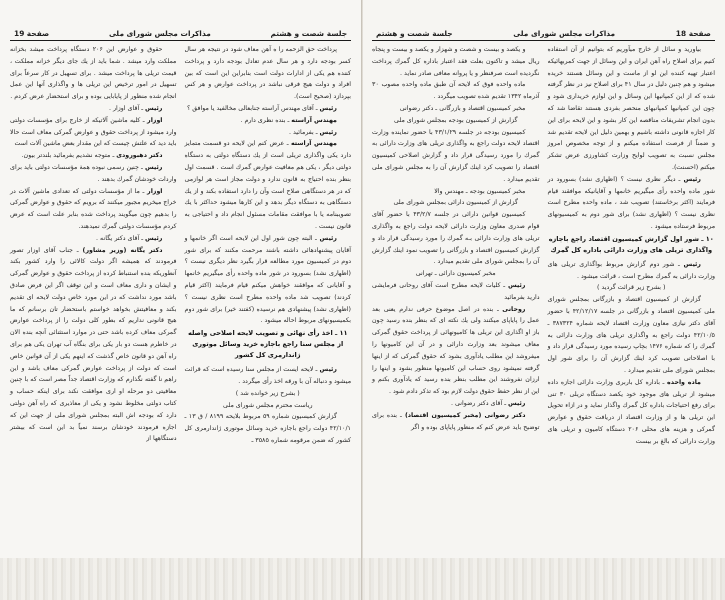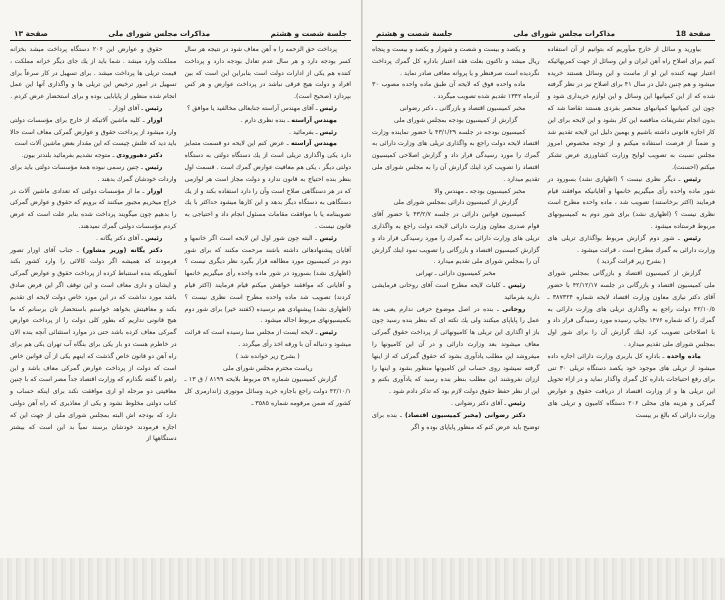--- a/index.html
+++ b/index.html
@@ -21,30 +21,31 @@
 </style>
 </head>
 <body>
 
 <div class="spread">
 
   <div class="page left">
     <div class="header">
       <span>جلسة شصت و هشتم</span>
       <span>مذاكرات مجلس شوراى ملى</span>
-      <span>صفحة ۱۳</span>
+      <span>صفحة 19</span>
     </div>
     <div class="cols">
       <div class="col">
           <p class="indent">پرداخت حق الزحمه را ه آهن معاف شود در نتيجه هر سال كسر بودجه دارد و هر سال عدم تعادل بودجه دارد و پرداخت كننده هم يكى از ادارات دولت است بنابراين اين است كه بين افراد و دولت هيچ فرقى نباشد در پرداخت عوارض و هر كس بپردازد (صحيح است).</p>
           <p class="indent"><span class="b">رئيس</span> <span>ـ آقاى مهندس آراسته جنابعالى مخالفيد يا موافق ؟</span></p>
           <p class="indent"><span class="b">مهندس آراسته</span> <span>ـ بنده نظرى دارم .</span></p>
           <p class="indent"><span class="b">رئيس</span> <span>ـ بفرمائيد .</span></p>
           <p class="indent"><span class="b">مهندس آراسته</span> <span>ـ عرض كنم اين لايحه دو قسمت متمايز دارد يكى واگذارى تريلى است از يك دستگاه دولتى به دستگاه دولتى ديگر ، يكى هم معافيت عوارض گمرك است . قسمت اول بنظر بنده احتياج به قانون ندارد و دولت مجاز است هر لوازمى كه در هر دستگاهى صلاح است وآن را دارد استفاده بكند و از يك دستگاهى به دستگاه ديگر بدهد و اين كارها ميشود حداكثر با يك تصويبنامه يا با موافقت مقامات مسئول انجام داد و احتياجى به قانون نيست .</span></p>
           <p class="indent"><span class="b">رئيس</span> <span>ـ البته چون شور اول اين لايحه است اگر خانمها و آقايان پيشنهادهائى داشته باشند مرحمت مكنند كه براى شور دوم در كميسيون مورد مطالعه قرار بگيرد نظر ديگرى نيست ؟ (اظهارى نشد) بسورود در شور ماده واحده رأى ميگيريم خانمها و آقايانى كه موافقند خواهش ميكنم قيام فرمايند (اكثر قيام كردند) تصويب شد ماده واحده مطرح است نظرى نيست ؟ (اظهارى نشد) پيشنهادى هم نرسيده (كفتند خير) براى شور دوم بكميسيونهاى مربوط احاله ميشود .</span></p>
+          <p class="heading">۱۱ ـ اخذ رأى نهائى و تصويب لايحه اصلاحى واصله از مجلس سنا راجع باجازه خريد وسائل موتورى ژاندارمرى كل كشور</p>
           <p class="indent"><span class="b">رئيس</span> <span>ـ لايحه ايست از مجلس سنا رسيده است كه قرائت ميشود و دنباله آن با ورقه اخذ رأى ميگردد .</span></p>
           <p class="center">( بشرح زير خوانده شد )</p>
           <p class="center">رياست محترم مجلس شوراى ملى</p>
           <p class="indent">گزارش كميسيون شماره ۵۹ مربوط بلايحه ۸۱۹۹ / ق ۱۳ ـ ۴۲/۱۰/۱ دولت راجع باجازه خريد وسائل موتورى ژاندارمرى كل كشور كه ضمن مرقومه شماره ۳۵۸۵ ـ</p>
         </div>
       <div class="col">
           <p class="indent">حقوق و عوارض اين ۲۰۶ دستگاه پرداخت ميشد بخزانه مملكت وارد ميشد . شما بايد از يك جاى ديگر خزانه مملكت ، قيمت تريلى ها پرداخت ميشد . براى تسهيل در كار سرعاً براى تسهيل در امور ترخيص اين تريلى ها و واگذارى آنها اين عمل انجام شده منظور از پايابايى بوده و براى استحضار عرض كردم .</p>
           <p class="indent"><span class="b">رئيس</span> <span>ـ آقاى اوزار .</span></p>
           <p class="indent"><span class="b">اوزار</span> <span>ـ كليه ماشين آلاتيكه از خارج براى مؤسسات دولتى وارد ميشود از پرداخت حقوق و عوارض گمركى معاف است حالا بايد ديد كه علتش چيست كه اين مقدار بعض ماشين آلات است</span></p>
           <p class="indent"><span class="b">دكتر دهبورودى</span> <span>ـ متوجه نشديم بفرمائيد بلندتر بيون.</span></p>
@@ -60,20 +61,21 @@
   <div class="page right">
     <div class="header">
       <span>صفحة 18</span>
       <span>مذاكرات مجلس شوراى ملى</span>
       <span>جلسة شصت و هشتم</span>
     </div>
     <div class="cols">
       <div class="col">
           <p class="indent">بياوريد و سائل از خارج ميآوريم كه بتوانيم از آن استفاده كنيم براى اصلاح راه آهن ايران و اين وسائل از جهت كمربهائيكه اعتبار تهيه كننده اين لو از ماست و اين وسائل هستند خريده ميشود و هم چنين دليل در سال ۴۱ براى اصلاح نيز در نظر گرفته شده كه از اين كمپانيها اين وسائل و اين لوازم خريدارى شود و چون اين كمپانيها كمپانيهاى منحصر بفردى هستند تقاضا شد كه بدون انجام تشريفات مناقصه اين كار بشود و اين لايحه براى اين كار اجازه قانونى داشته باشيم و بهمين دليل اين لايحه تقديم شد و ضمناً از فرصت استفاده ميكنم و از توجه مخصوص امروز مجلس نسبت به تصويب لوايح وزارت كشاورزى عرض تشكر ميكنم (احسنت).</p>
           <p class="indent"><span class="b">رئيس</span> <span>ـ ديگر نظرى نيست ؟ (اظهارى نشد) بسورود در شور ماده واحده رأى ميگيريم خانمها و آقايانيكه موافقند قيام فرمايند (اكثر برخاستند) تصويب شد ، ماده واحده مطرح است نظرى نيست ؟ (اظهارى نشد) براى شور دوم به كميسيونهاى مربوط فرستاده ميشود .</span></p>
+          <p class="heading">۱۰ ـ شور اول گزارش كميسيون اقتصاد راجع باجازه واگذارى تريلى هاى وزارت دارائى باداره كل گمرك</p>
           <p class="indent"><span class="b">رئيس</span> <span>ـ شور دوم گزارش مربوط بواگذارى تريلى هاى وزارت دارائى به گمرك مطرح است ، قرائت ميشود .</span></p>
           <p class="center">( بشرح زير قرائت گرديد )</p>
           <p class="indent">گزارش از كميسيون اقتصاد و بازرگانى بمجلس شوراى ملى كميسيون اقتصاد و بازرگانى در جلسه ۴۲/۱۲/۱۷ با حضور آقاى دكتر نيازى معاون وزارت اقتصاد لايحه شماره ۳۸۷۳۲۴ ـ ۴۲/۱۰/۵ دولت راجع به واگذارى تريلى هاى وزارت دارائى به گمرك را كه شماره ۱۴۷۶ بچاپ رسيده مورد رسيدگى قرار داد و با اصلاحاتى تصويب كرد اينك گزارش آن را براى شور اول بمجلس شوراى ملى تقديم ميدارد .</p>
           <p class="indent"><span class="b">ماده واحده</span> <span>ـ باداره كل باربرى وزارت دارائى اجازه داده ميشود از تريلى هاى موجود خود يكصد دستگاه تريلى ۳۰ تنى براى رفع احتياجات باداره كل گمرك واگذار نمايد و در ازاء تحويل اين تريلى ها و از وزارت اقتصاد از دريافت حقوق و عوارض گمركى و هزينه هاى محلى ۲۰۶ دستگاه كاميون و تريلى هاى وزارت دارائى كه بالغ بر بيست</span></p>
         </div>
       <div class="col">
           <p class="indent">و يكصد و بيست و شصت و شهزار و يكصد و بيست و پنجاه ريال ميشد و تاكنون بعلت فقد اعتبار باداره كل گمرك پرداخت نگرديده است صرفنظر و يا پروانه معافى صادر نمايد .</p>
           <p class="indent">ماده واحده فوق كه لايحه آن طبق ماده واحده مصوب ۳۰ آذرماه ۱۳۴۲ تقديم شده تصويب ميگردد .</p>
           <p class="indent">مخبر كميسيون اقتصاد و بازرگانى ـ دكتر رضوانى</p>
           <p class="center">گزارش از كميسيون بودجه بمجلس شوراى ملى</p>

